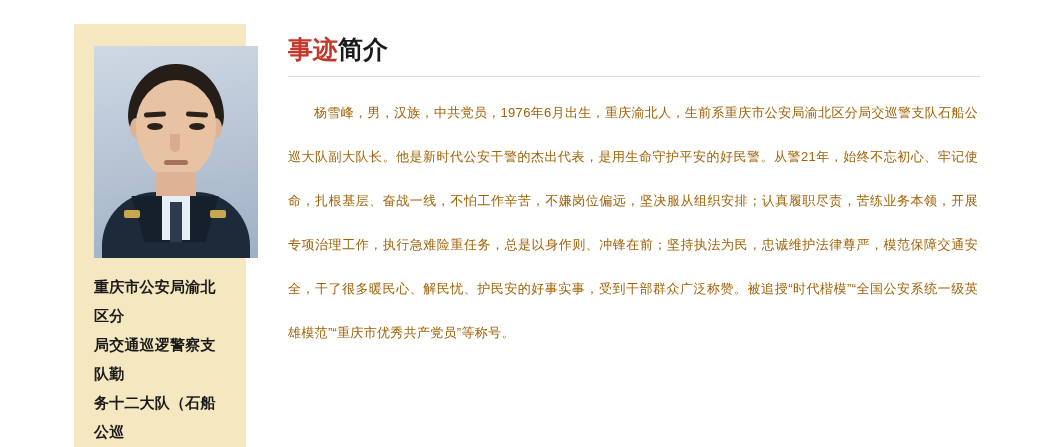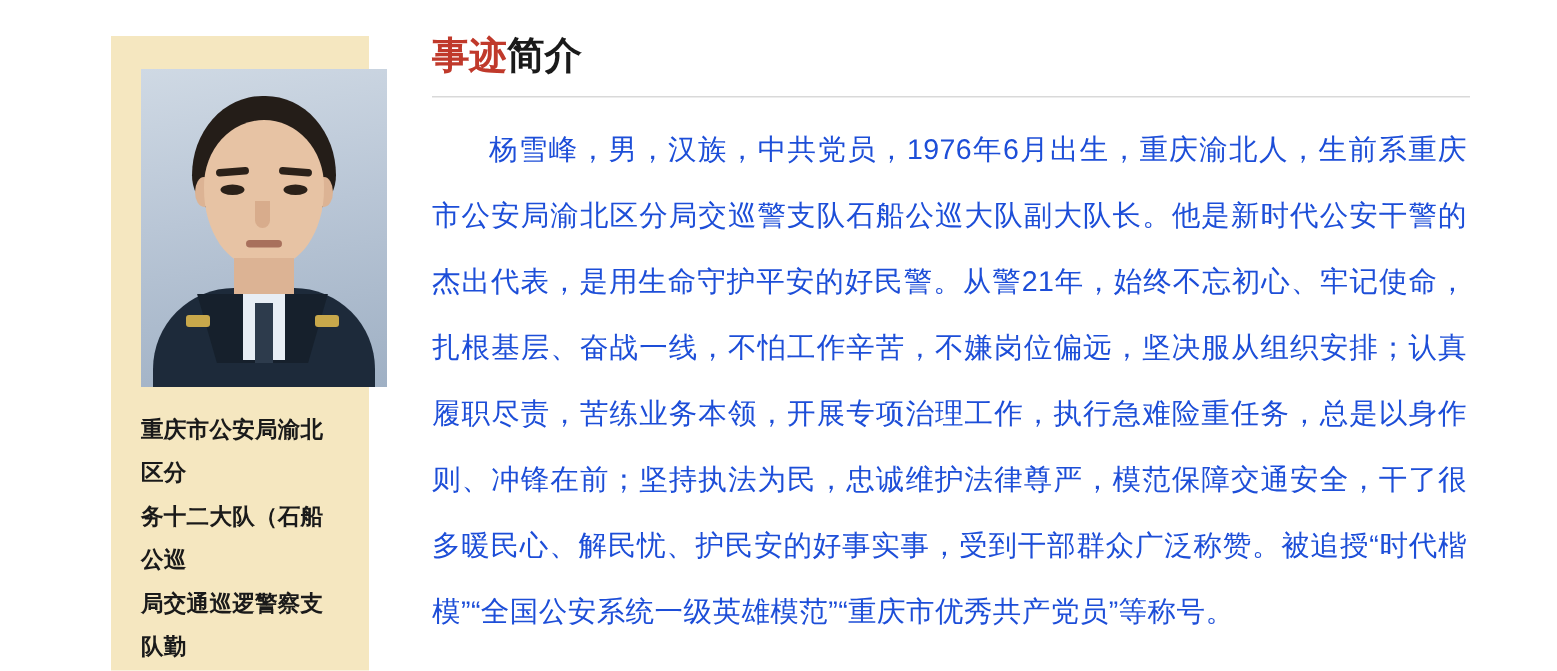--- a/index.html
+++ b/index.html
@@ -182,43 +182,43 @@
     margin-top: 2px;
     color: #b91c1c;
     font-size: 15px;
     font-weight: bold;
     line-height: 29px;
   }
 
   
   .article {
     margin-left: 42px;
-    margin-top: 20px;
+    margin-top: 32px;
     width: 690px;
   }
   .section-title {
     font-size: 25px;
     font-weight: bold;
     line-height: 34px;
     color: #1a1a1a;
     padding-bottom: 10px;
   }
   .section-title .accent {
     color: #c0392b;
   }
   .title-rule {
     width: 692px;
     height: 1px;
     background: #d9d9d9;
     margin-bottom: 14px;
   }
   .body-text {
-    font-size: 19px;
+    font-size: 13px;
     line-height: 44px;
-    color: #1d4ed8;
+    color: #a16207;
     text-align: justify;
     text-justify: inter-ideograph;
     text-indent: 2em;
     letter-spacing: 0.3px;
   }
 </style>
 </head>
 <body>
 
 <div class="page">
@@ -240,22 +240,22 @@
       <div class="collar-l"></div>
       <div class="collar-r"></div>
       <div class="shirt"></div>
       <div class="tie"></div>
       <div class="badge-l"></div>
       <div class="badge-r"></div>
     </div>
 
     <div class="caption">
       <div>重庆市公安局渝北区分</div>
+      <div>局交通巡逻警察支队勤</div>
       <div>务十二大队（石船公巡</div>
-      <div>局交通巡逻警察支队勤</div>
     </div>
     <div class="caption-sub">原副大队长</div>
   </div>
 
   <div class="article">
     <div class="section-title">
       <span class="accent">事迹</span><span>简介</span>
     </div>
     <div class="title-rule"></div>
     <div class="body-text">杨雪峰，男，汉族，中共党员，1976年6月出生，重庆渝北人，生前系重庆市公安局渝北区分局交巡警支队石船公巡大队副大队长。他是新时代公安干警的杰出代表，是用生命守护平安的好民警。从警21年，始终不忘初心、牢记使命，扎根基层、奋战一线，不怕工作辛苦，不嫌岗位偏远，坚决服从组织安排；认真履职尽责，苦练业务本领，开展专项治理工作，执行急难险重任务，总是以身作则、冲锋在前；坚持执法为民，忠诚维护法律尊严，模范保障交通安全，干了很多暖民心、解民忧、护民安的好事实事，受到干部群众广泛称赞。被追授“时代楷模”“全国公安系统一级英雄模范”“重庆市优秀共产党员”等称号。</div>

